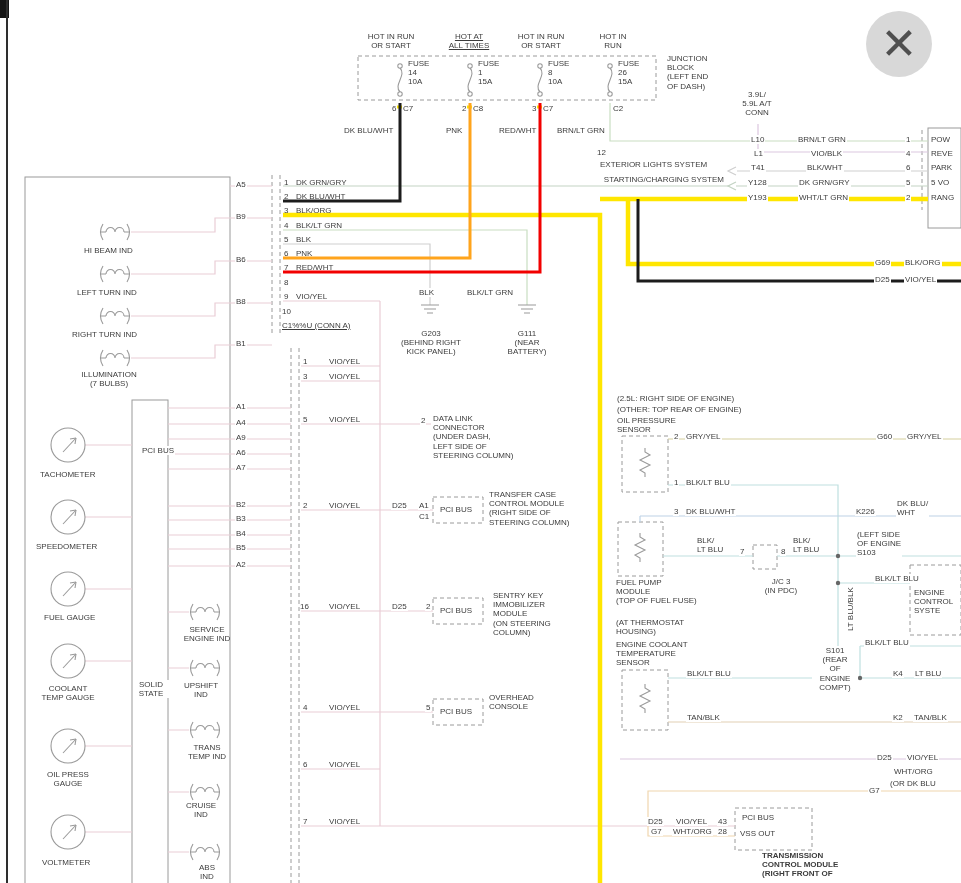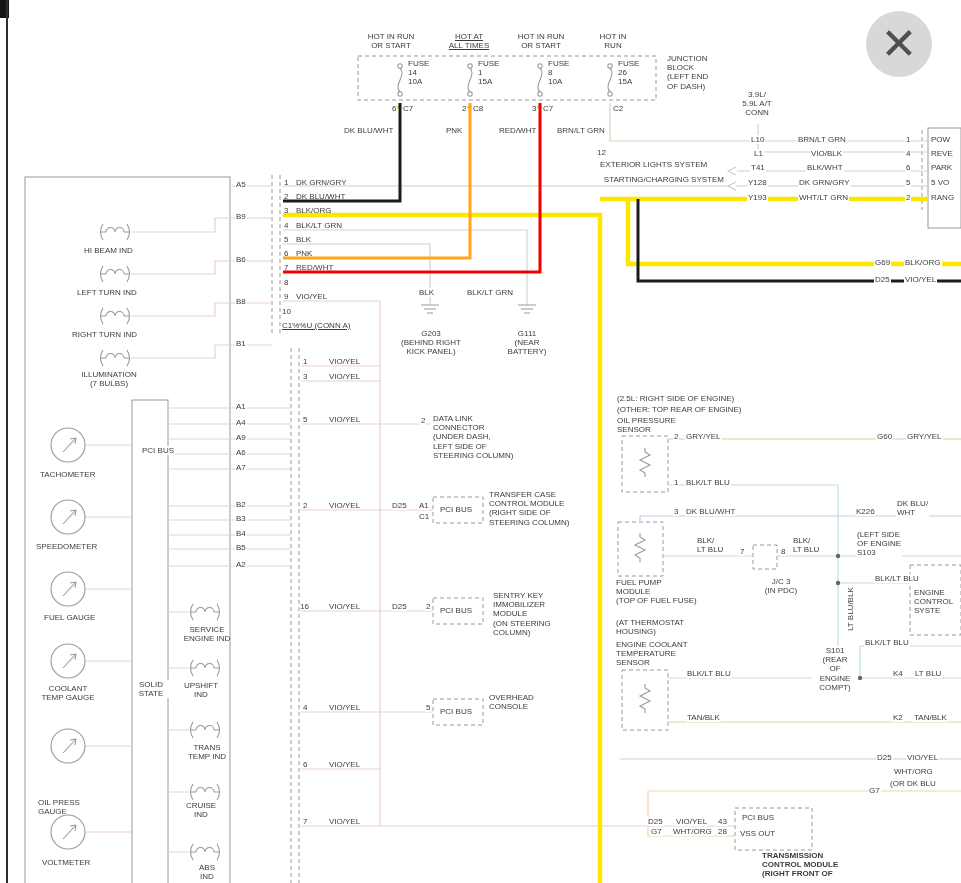--- a/index.html
+++ b/index.html
@@ -323,21 +323,21 @@
       <div class="lbl" style="left: 77px; top: 288px;">LEFT TURN IND</div>
       <div class="lbl" style="left: 72px; top: 330px;">RIGHT TURN IND</div>
       <div class="lbl" style="left: 75px; top: 370px; width: 68px; text-align: center;">ILLUMINATION
 (7 BULBS)</div>
       <div class="lbl chip" style="left: 141px; top: 446px;">PCI BUS</div>
       <div class="lbl" style="left: 40px; top: 470px;">TACHOMETER</div>
       <div class="lbl" style="left: 36px; top: 542px;">SPEEDOMETER</div>
       <div class="lbl" style="left: 44px; top: 613px;">FUEL GAUGE</div>
       <div class="lbl" style="left: 38px; top: 684px; width: 60px; text-align: center;">COOLANT
 TEMP GAUGE</div>
-      <div class="lbl" style="left: 38px; top: 798px; width: 60px; text-align: left;">OIL PRESS
+      <div class="lbl" style="left: 38px; top: 770px; width: 60px; text-align: center;">OIL PRESS
 GAUGE</div>
       <div class="lbl" style="left: 42px; top: 858px;">VOLTMETER</div>
       <div class="lbl chip" style="left: 133px; top: 680px; width: 34px; text-align: center;">SOLID
 STATE</div>
       <div class="lbl" style="left: 180px; top: 625px; width: 54px; text-align: center;">SERVICE
 ENGINE IND</div>
       <div class="lbl" style="left: 180px; top: 681px; width: 42px; text-align: center;">UPSHIFT
 IND</div>
       <div class="lbl" style="left: 180px; top: 743px; width: 54px; text-align: center;">TRANS
 TEMP IND</div>

